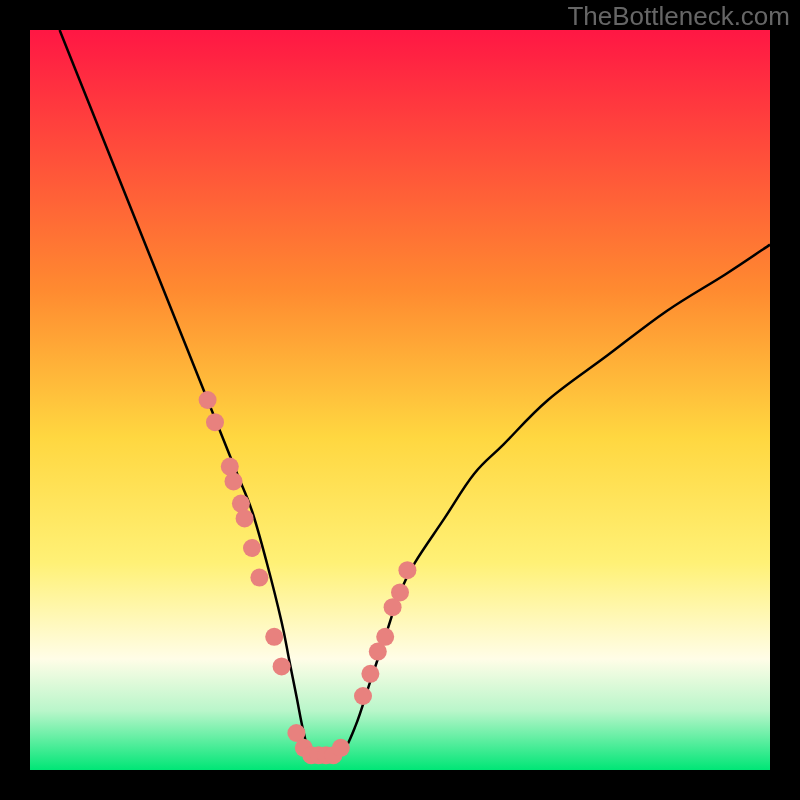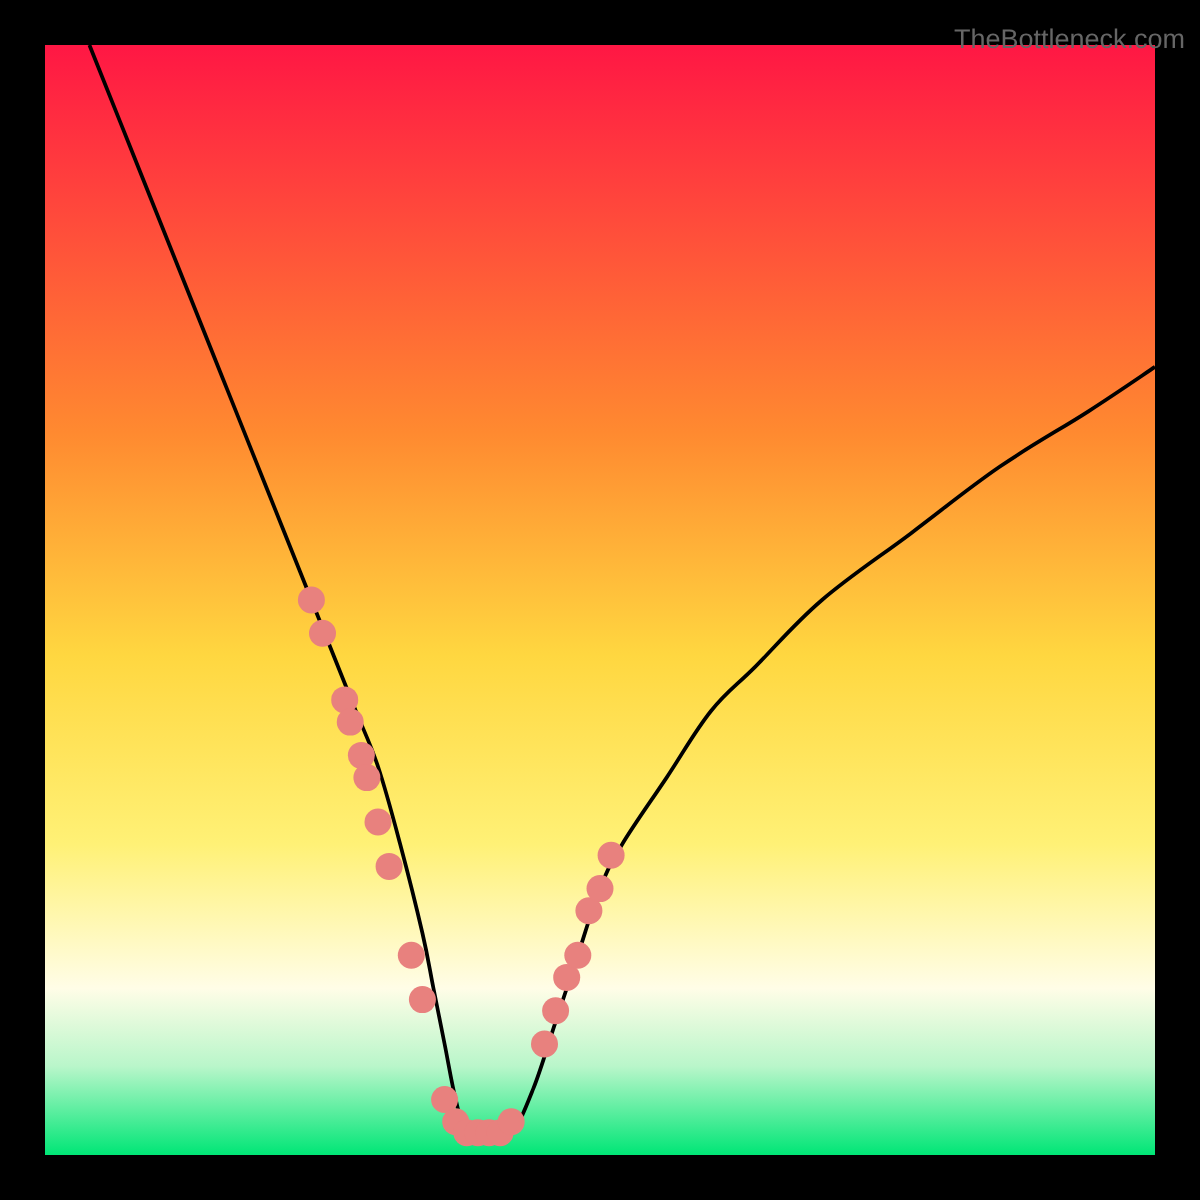--- a/index.html
+++ b/index.html
@@ -9,24 +9,24 @@
     font-family: Arial, sans-serif;
   }
   .chart-container {
     width: 800px;
     height: 800px;
     position: relative;
     background: #000;
   }
   .watermark {
     position: absolute;
-    top: 16px;
+    top: 1px;
     right: 10px;
     color: #666;
-    font-size: 18px;
+    font-size: 26px;
     z-index: 10;
   }
   svg {
     display: block;
   }
 </style>
 </head>
 <body>
 
 <div class="chart-container">

